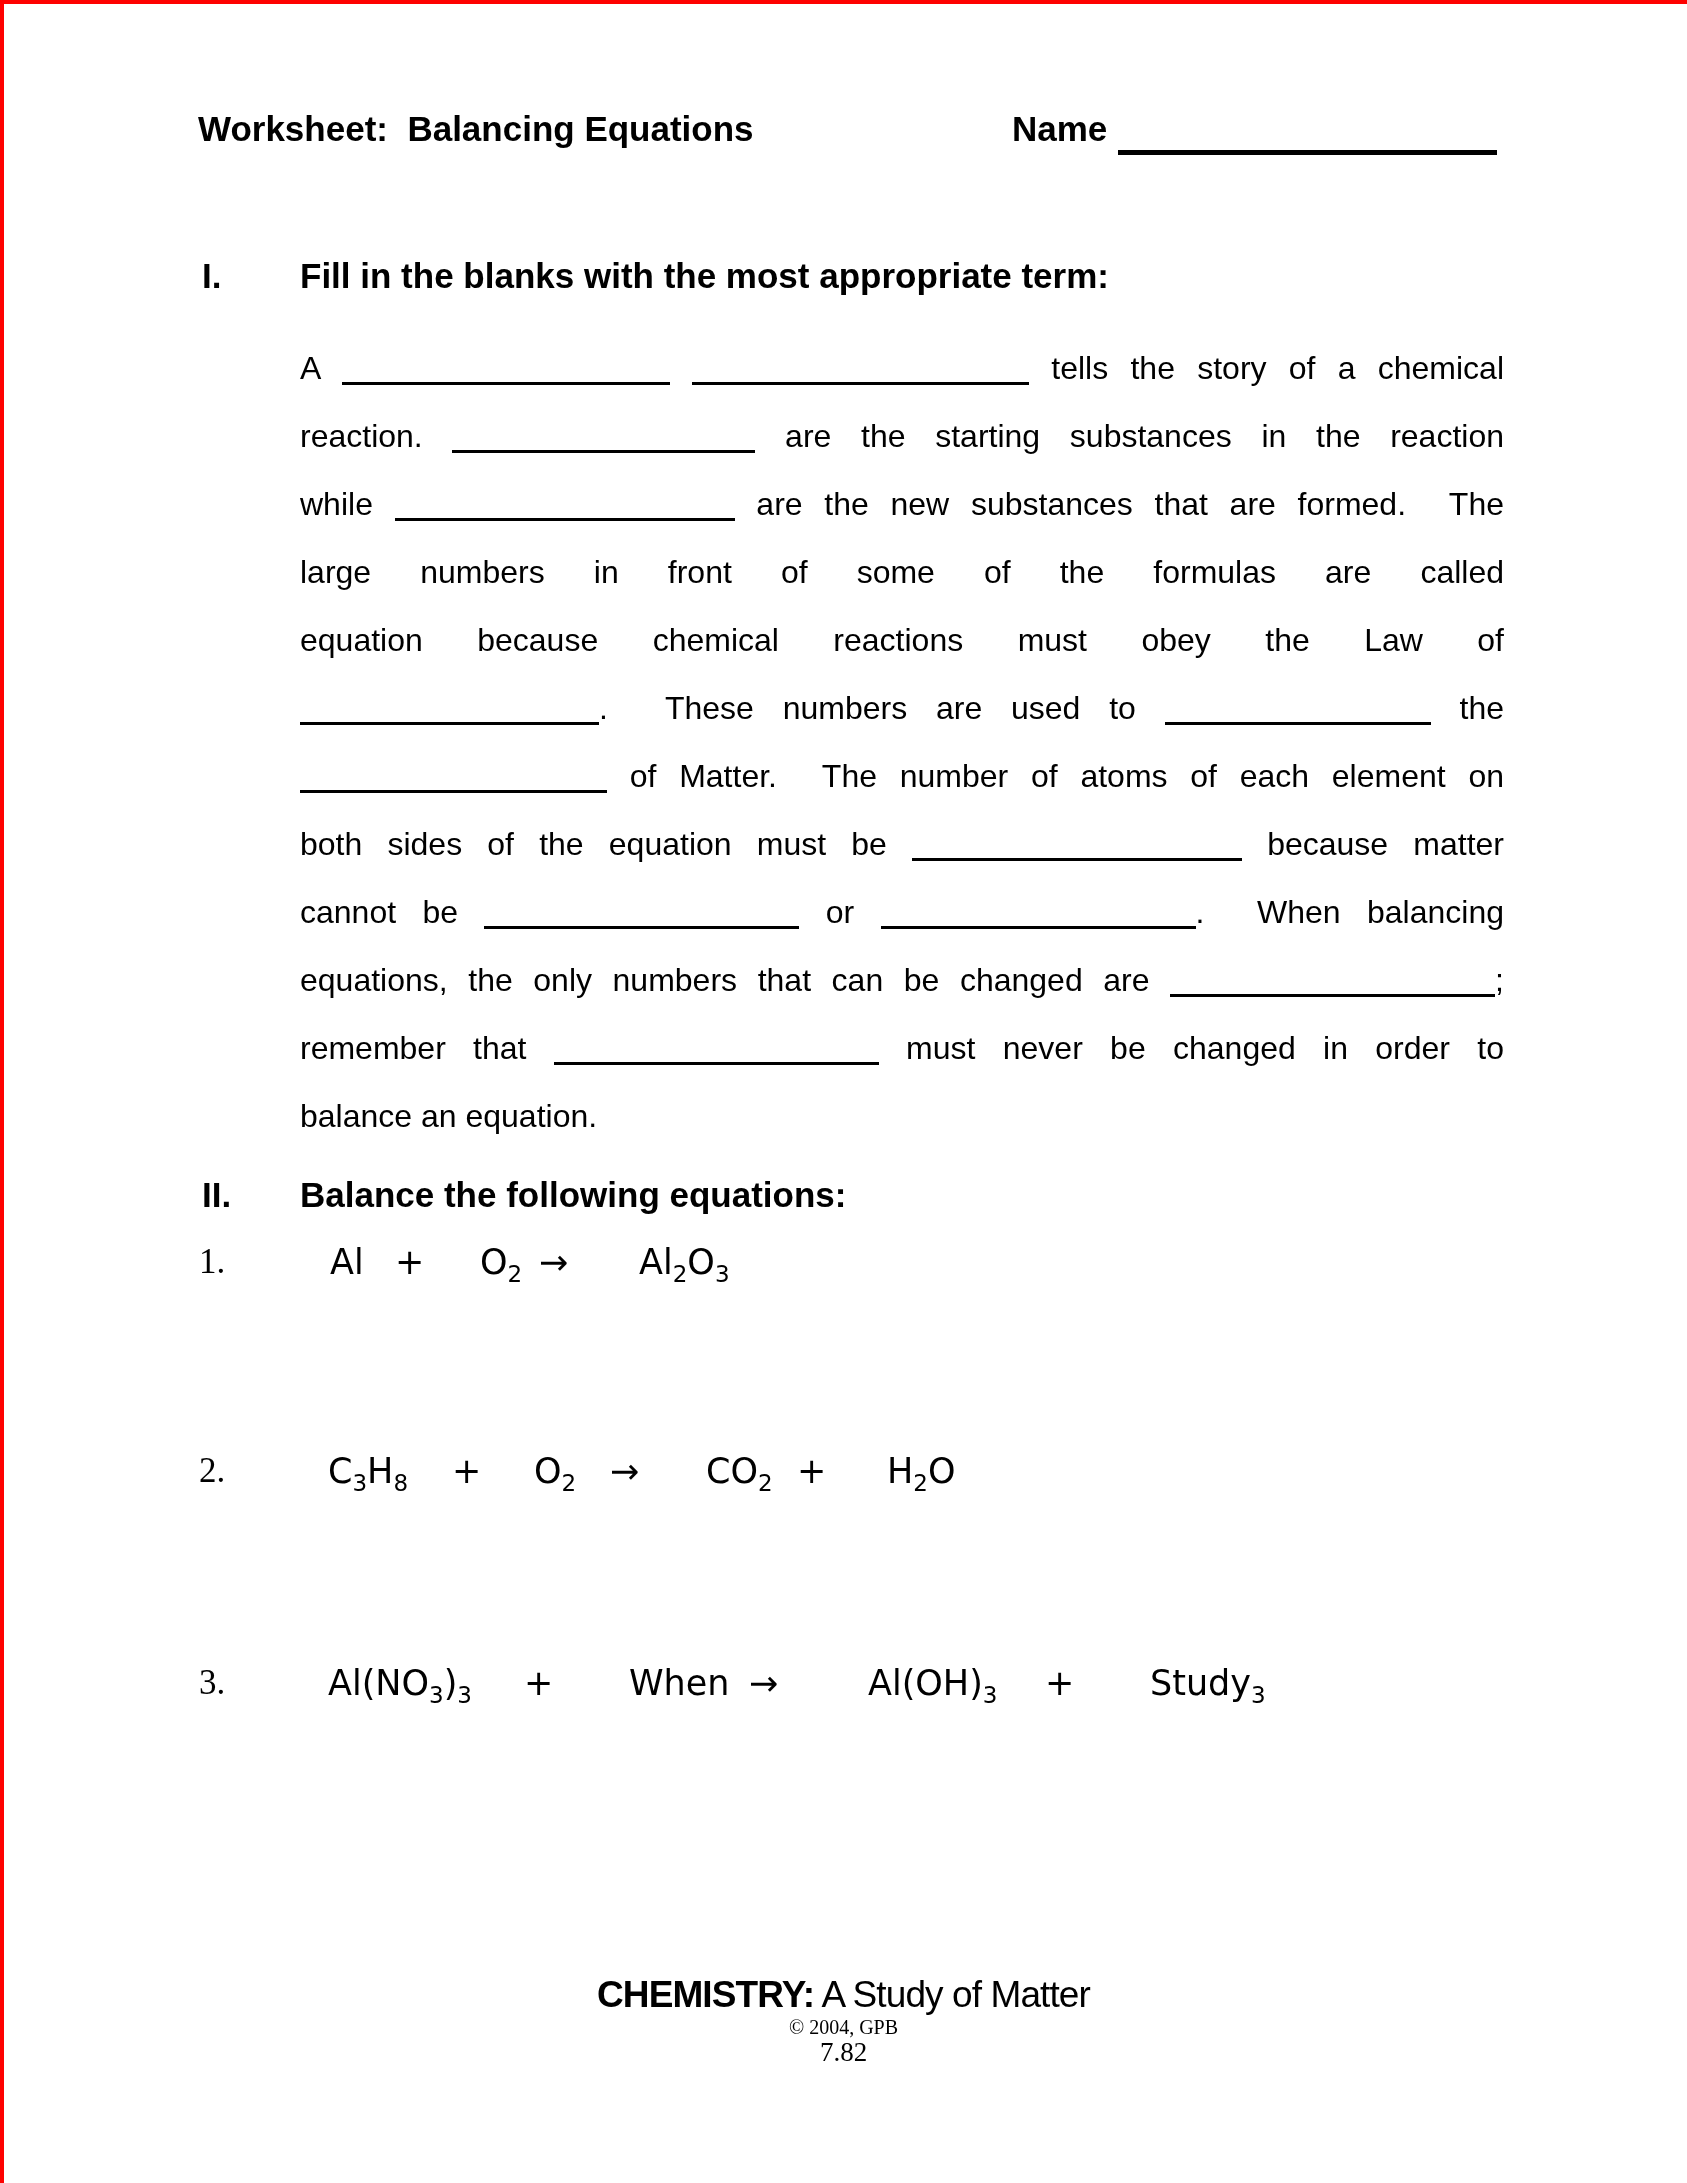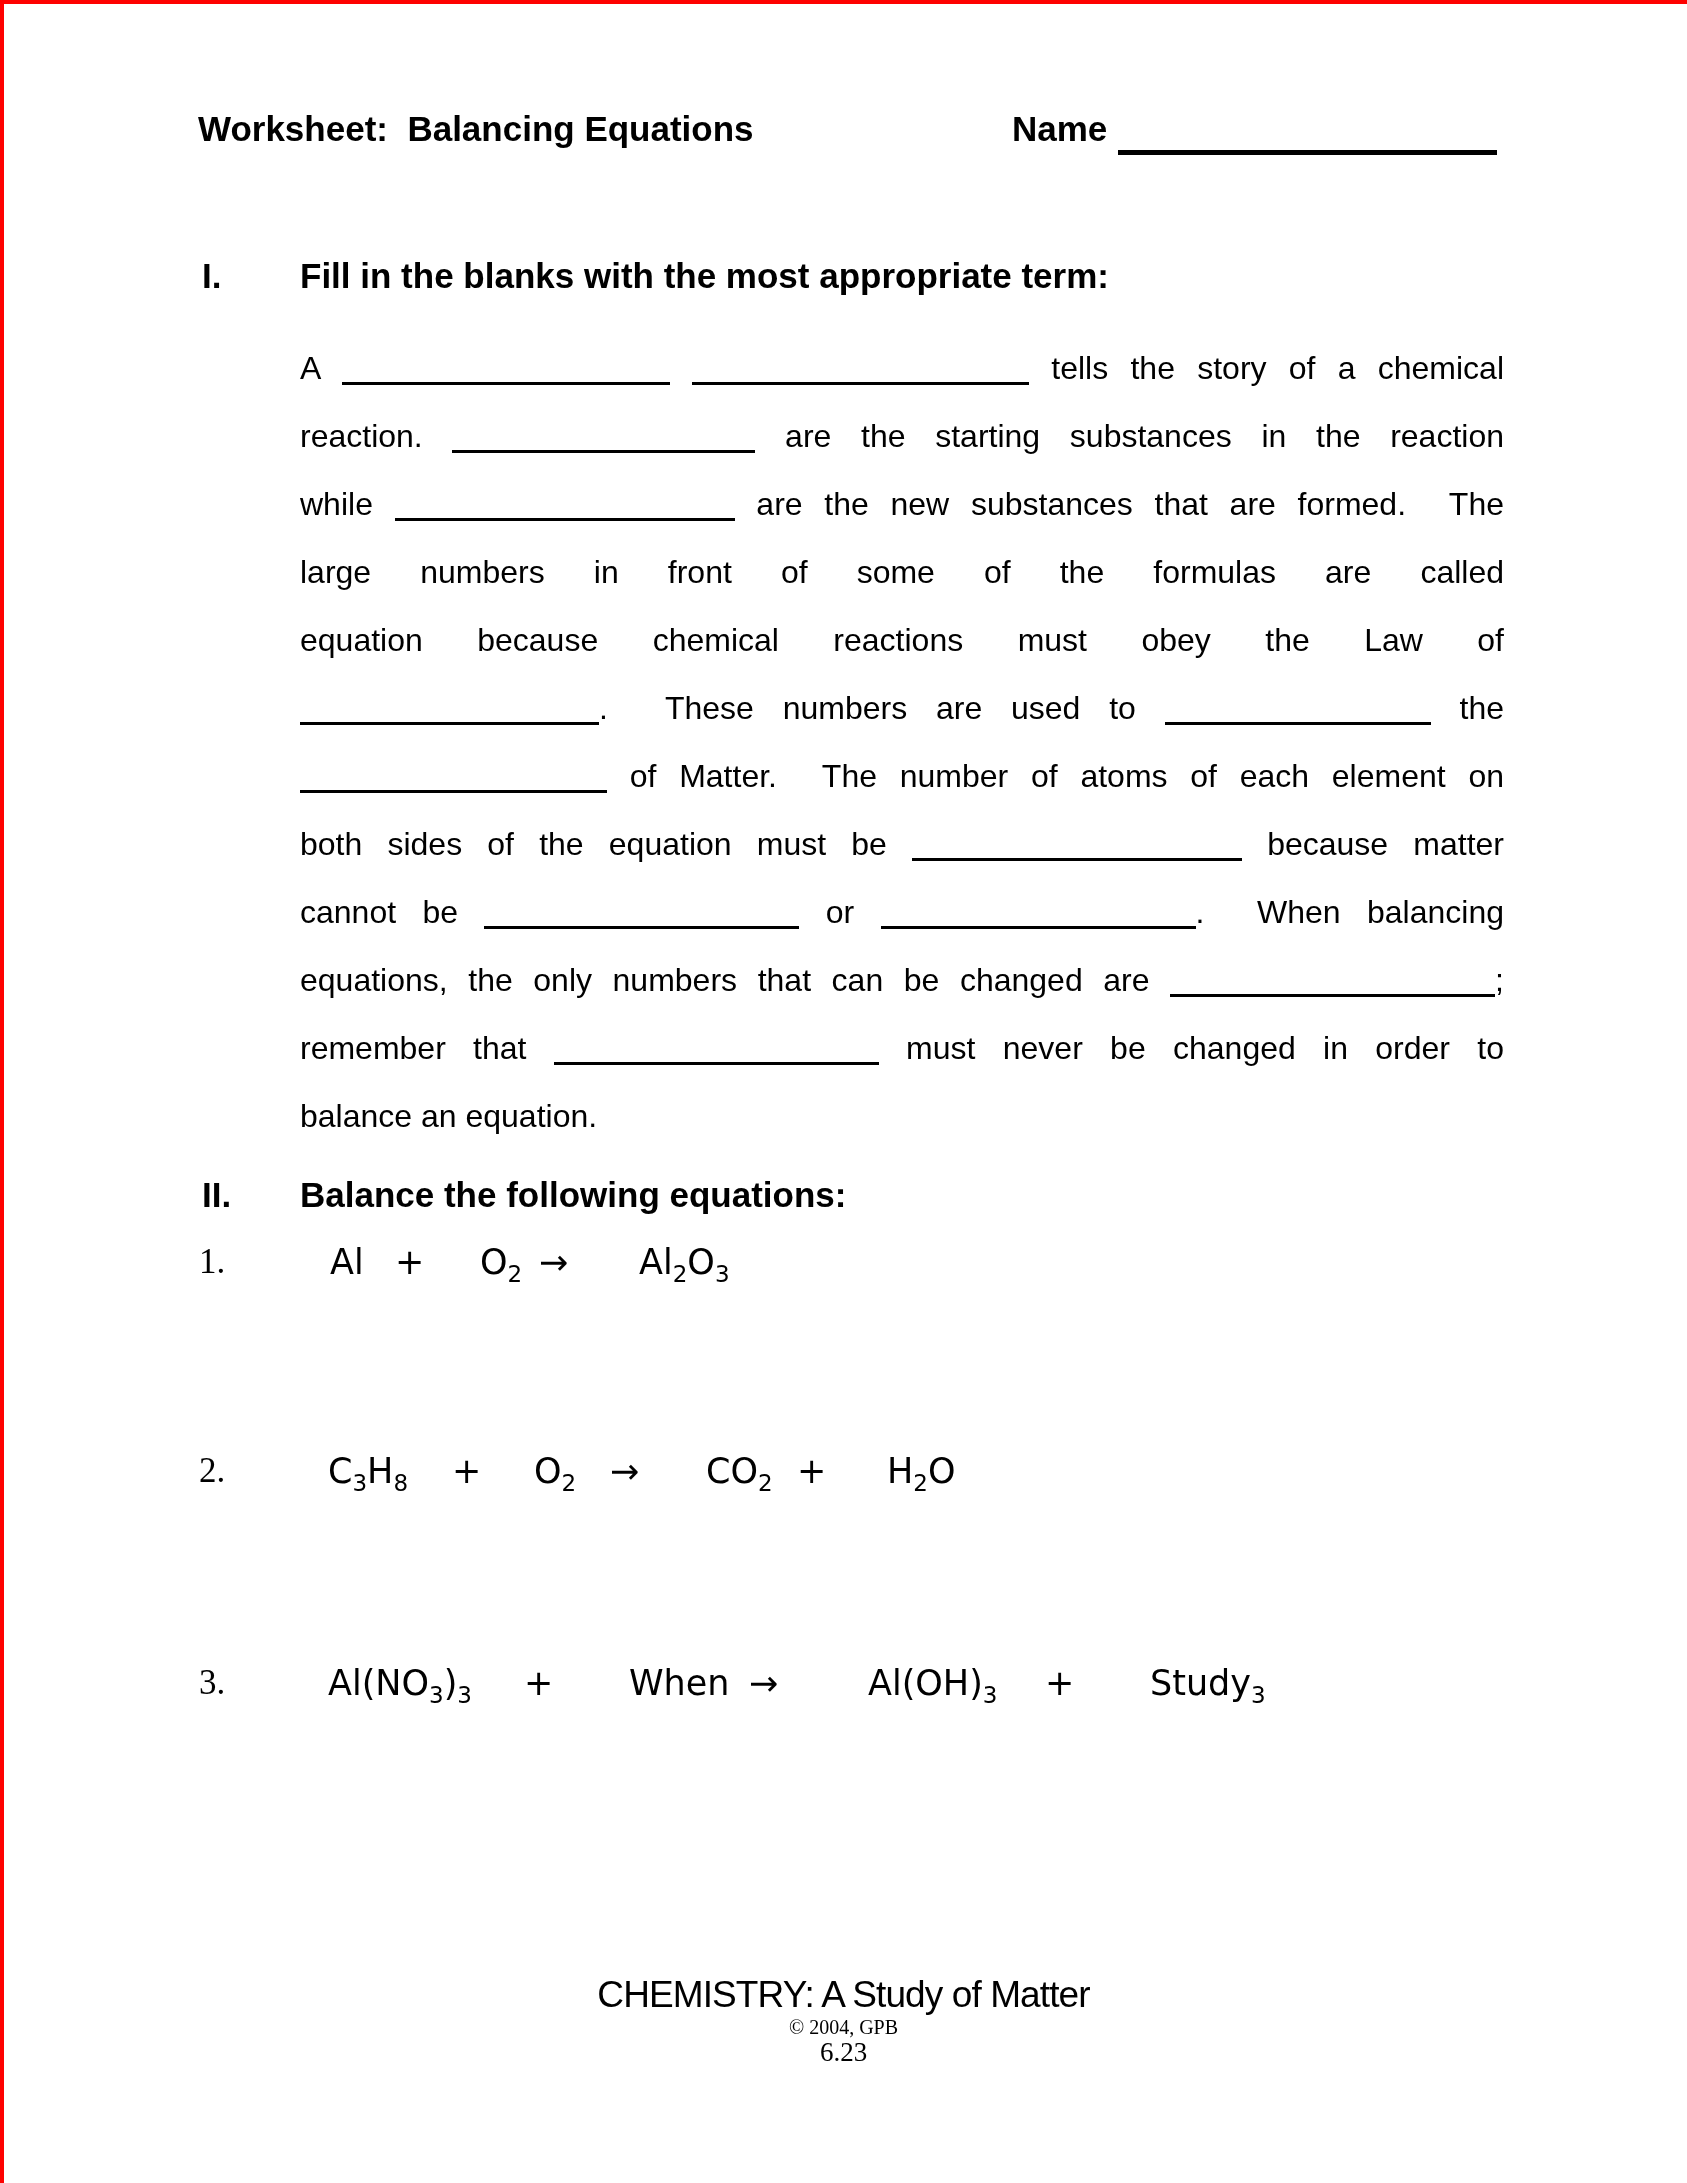--- a/index.html
+++ b/index.html
@@ -25,21 +25,21 @@
          position:relative;top:6.1px;}
   
   .eqrow{left:0;width:1687px;height:68px;line-height:68px;
          font-family:"DejaVu Sans",sans-serif;font-size:35px;}
   .eqnum{position:absolute;left:199px;font-family:"Liberation Serif",serif;font-size:35px;}
   .tok{position:absolute;white-space:nowrap;}
   .eqrow sub{font-size:23px;line-height:0;vertical-align:-7.9px;}
   
   .f1{top:1976px;left:0;width:1687px;height:38px;line-height:38px;text-align:center;
       font-size:37px;letter-spacing:-0.9px;white-space:nowrap;}
-  .f1 .bold{font-weight:normal;}
+  .f1 .bold{font-weight:bold;}
   .f2{top:2016px;left:0;width:1687px;height:23px;line-height:23px;text-align:center;
       font-family:"Liberation Serif",serif;font-size:20px;}
   .f3{top:2037px;left:0;width:1687px;height:31px;line-height:31px;text-align:center;
       font-family:"Liberation Serif",serif;font-size:27px;}
 </style>
 </head>
 <body>
 
 <div class="page">
 
@@ -97,16 +97,16 @@
     <span class="tok" style="left:524px">+</span>
     <span class="tok" style="left:629px">When</span>
     <span class="tok" style="left:749px">→</span>
     <span class="tok" style="left:868px"><span>Al(OH)</span><sub>3</sub></span>
     <span class="tok" style="left:1045px">+</span>
     <span class="tok" style="left:1150px"><span>Study</span><sub>3</sub></span>
   </div>
 
   <div class="abs f1"><span class="bold">CHEMISTRY:</span><span> A Study of Matter</span></div>
   <div class="abs f2">© 2004, GPB</div>
-  <div class="abs f3">6.23</div>
+  <div class="abs f3">7.82</div>
 
 </div>
 
 
 </body></html>

